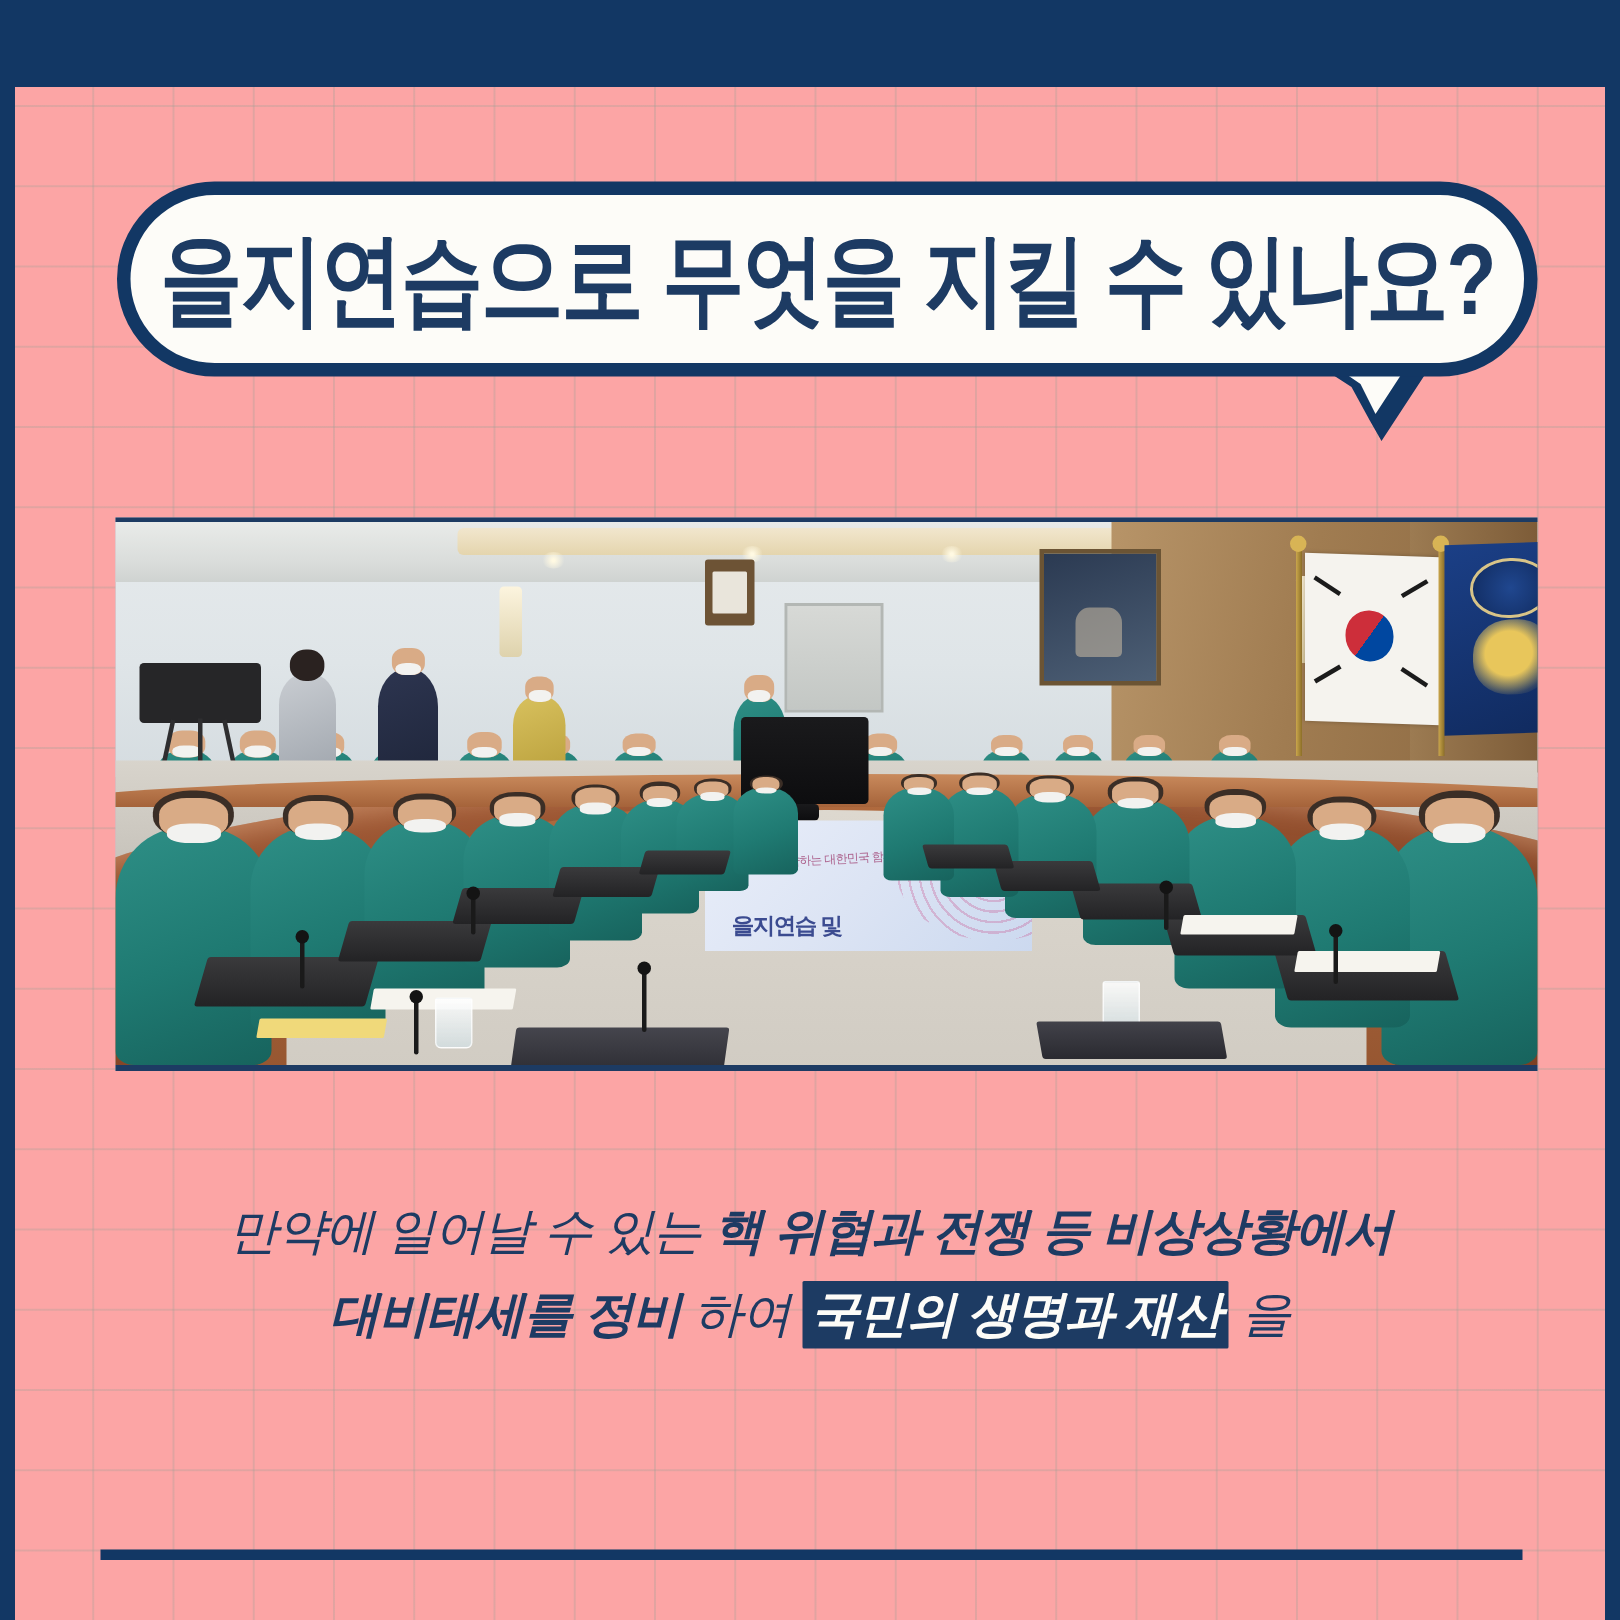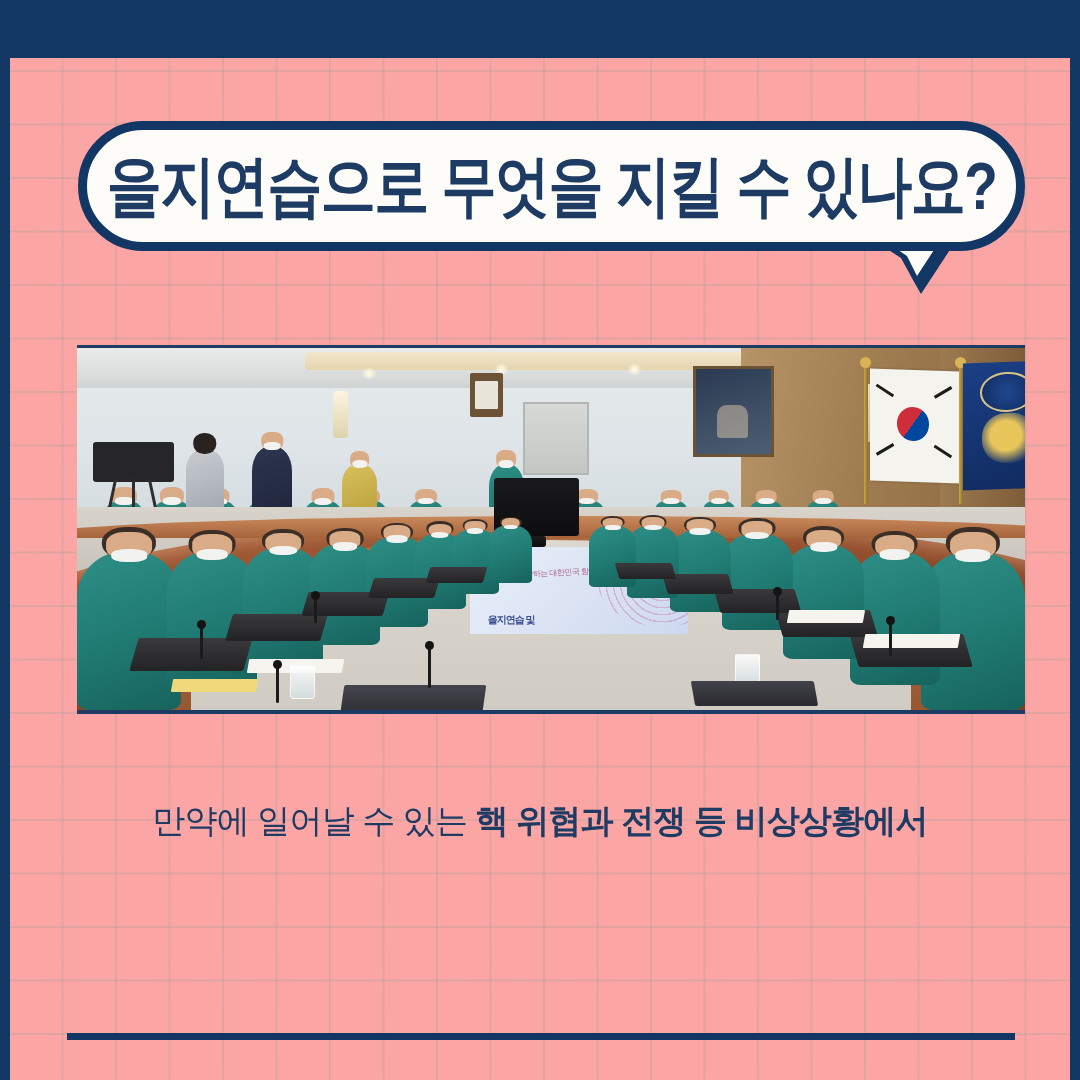--- a/index.html
+++ b/index.html
@@ -280,21 +280,21 @@
     background: linear-gradient(180deg,#1a1a1c,#0d0d0f);
     border-radius: 3px;
   }
   .screen-board {
     position: absolute;
     background: linear-gradient(135deg,#e9eef9 0%, #dce4f4 50%, #ccd9ef 100%);
     overflow: hidden;
   }
   .screen-board .sb-title {
     position: absolute; left: 8%; bottom: 8%;
-    font-size: 10px; color: #2a3b86; font-weight: 700;
+    font-size: 15px; color: #2a3b86; font-weight: 700;
     letter-spacing: -1px;
     opacity: .9;
   }
   .screen-board .sb-sub {
     position: absolute; left: 14%; top: 22%;
     font-size: 8px; color: #a34a7a; letter-spacing: -.5px;
     transform: rotate(-3deg); opacity: .85;
   }
   .screen-board .sb-arcs {
     position: absolute; right: -18%; top: -18%; width: 60%; height: 110%;
@@ -349,20 +349,21 @@
     width: 100%;
     text-align: center;
     z-index: 5;
   }
   .bt-line {
     font-size: 33px;
     color: #1d3b63;
     line-height: 55px;
     white-space: nowrap;
     letter-spacing: -0.8px;
+    font-style: italic;
   }
   .bt-line .n { font-weight: 400; }
   .bt-line .b { font-weight: 700; }
   .bt-line .hl {
     font-weight: 700;
     background: #1d3b63;
     color: #fdfcf8;
     padding: 3px 5px 5px 5px;
     border-radius: 1px;
   }
@@ -623,18 +624,21 @@
         <div class="mic" style="left:37%; bottom:6%; height:11%;"></div>
 
       </div>
     </div>
 
 
     <div id="body-text">
       <div class="bt-line">
         <span class="n">만약에 일어날 수 있는 </span><span class="b">핵 위협과 전쟁 등 비상상황에서</span>
       </div>
+      <div class="bt-line">
+        <span class="b">대비태세를 정비</span><span class="n"> 하여 </span><span class="hl">국민의 생명과 재산</span><span class="n"> 을</span>
+      </div>
     </div>
 
     <div id="bottom-rule"></div>
 
   </div>
 </div>
 
 </body></html>

